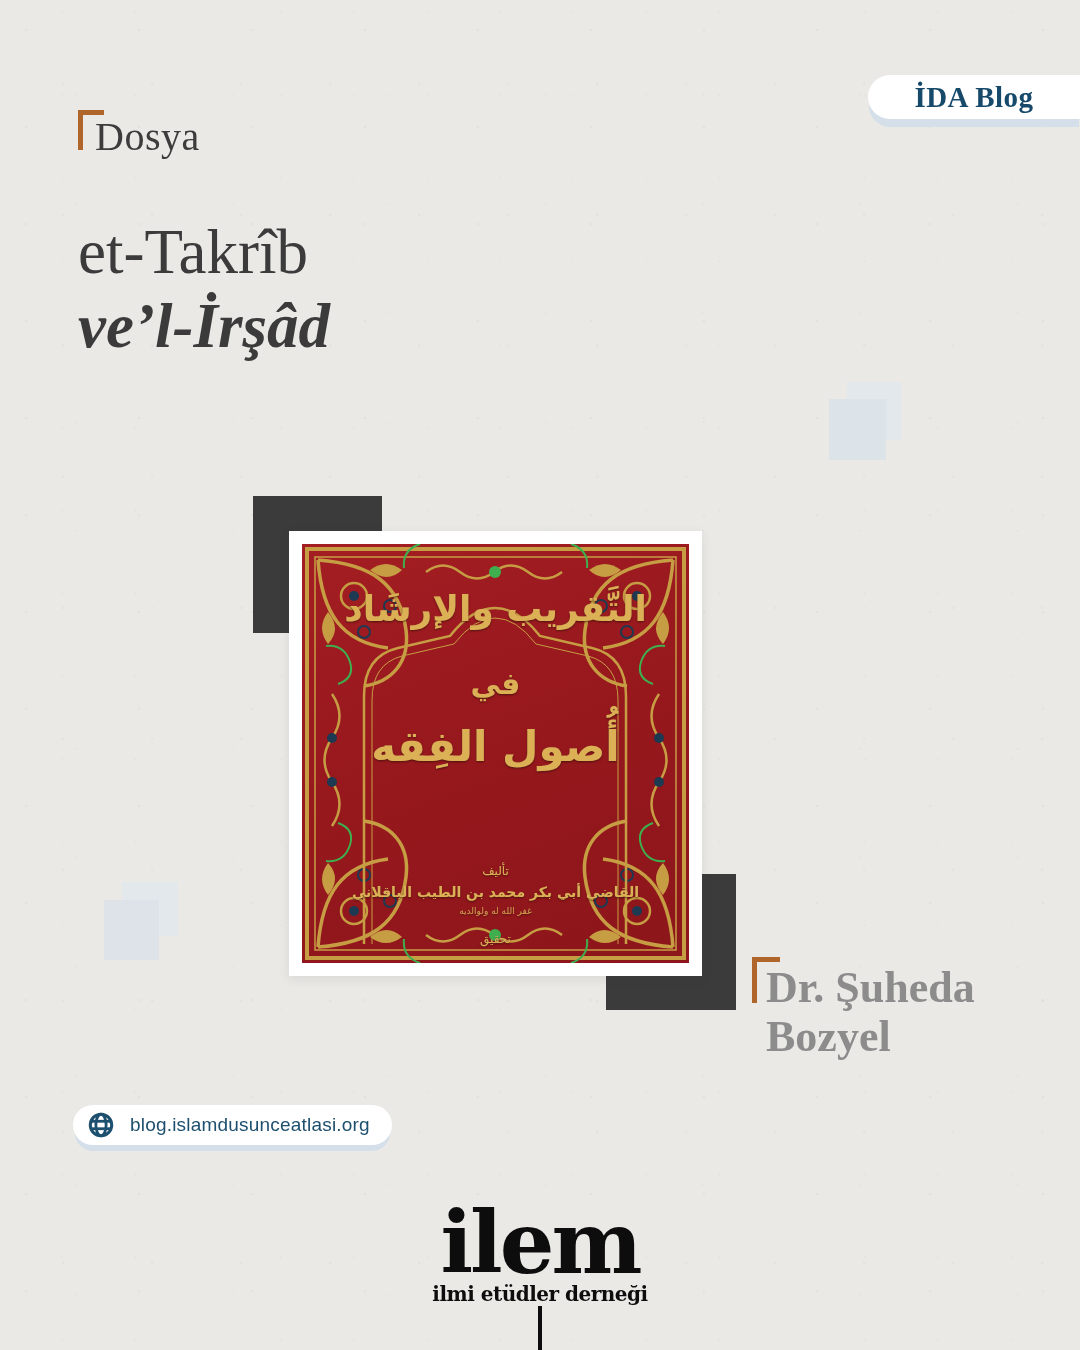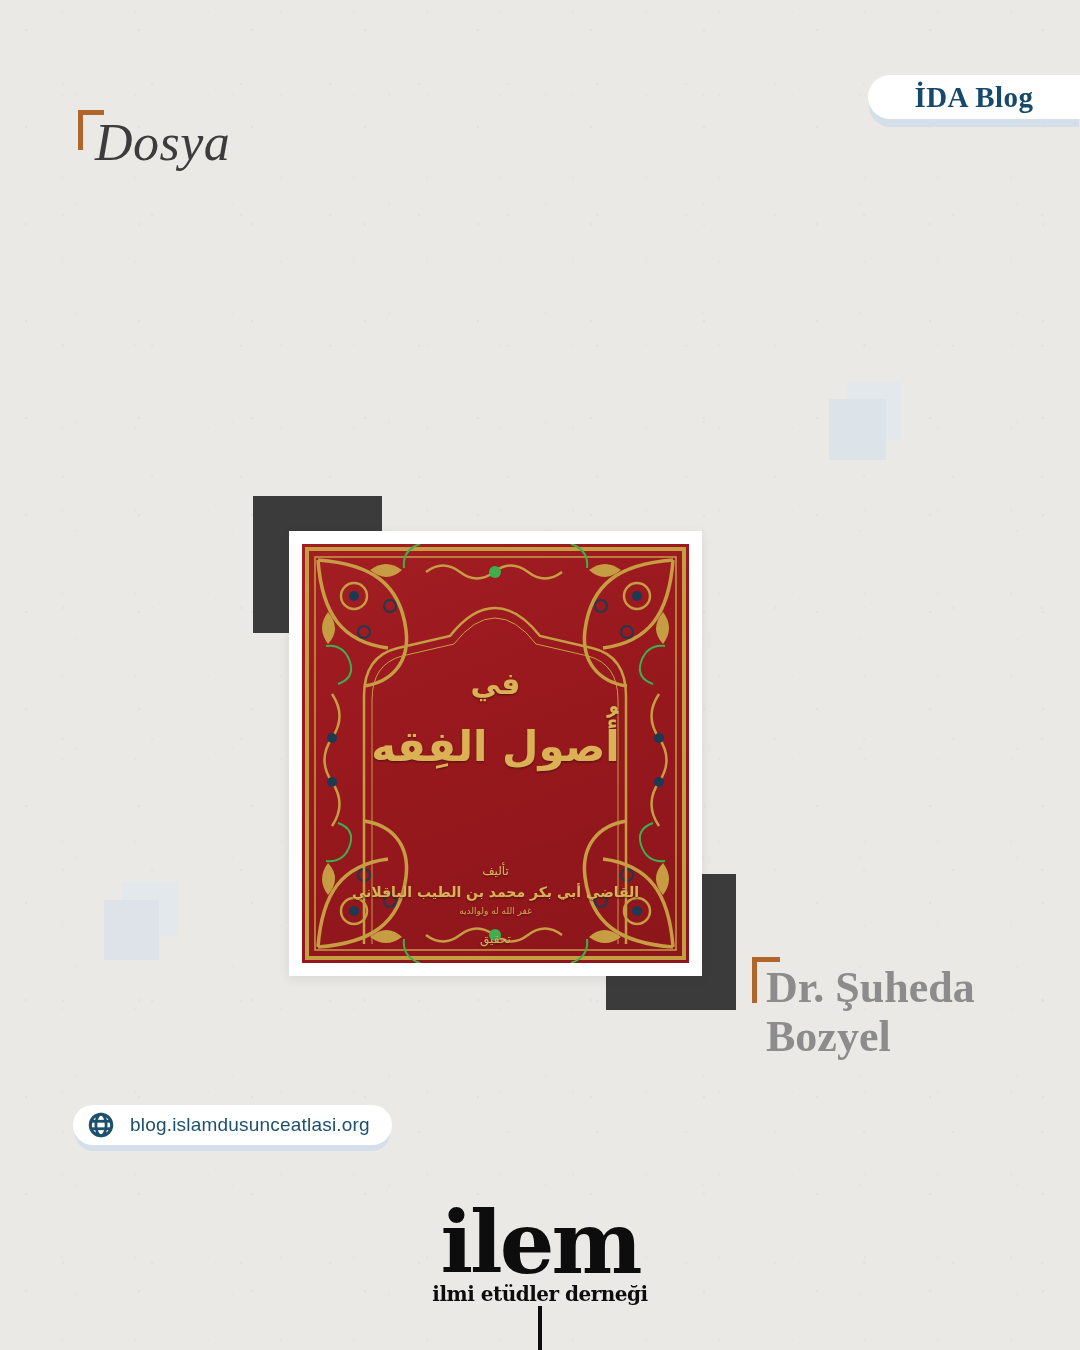--- a/index.html
+++ b/index.html
@@ -30,21 +30,21 @@
   }
 
   
   .bracket {
     position:absolute; border-left:5px solid #b0662a; border-top:5px solid #b0662a;
   }
 
   
   .kicker-text {
     position:absolute; left:95px; top:113px;
-    font-size:52px; color:#3c3c3c; letter-spacing:.5px;font-style:italic;
+    font-size:40px; color:#3c3c3c; letter-spacing:.5px;
   }
 
   
   .title {
     position:absolute; left:78px; top:215px;
     font-size:63px; line-height:74px; color:#3b3b3b;
   }
   .title .line2 { font-style:italic; font-weight:bold; }
 
   
@@ -123,20 +123,24 @@
 
 <div class="canvas">
 
   <div class="ida-badge">
     <span>İDA Blog</span>
   </div>
 
   <span class="bracket" style="left:78px; top:110px; width:26px; height:40px;"></span>
   <div class="kicker-text">Dosya</div>
 
+  <div class="title">
+    <div class="line1">et-Takrîb</div>
+    <div class="line2">ve’l-İrşâd</div>
+  </div>
 
   <div class="sq" style="left:847px; top:382px; width:54px; height:58px; background:#e3e8ec;"></div>
   <div class="sq" style="left:829px; top:399px; width:57px; height:61px; background:#dce3e9;"></div>
 
   <div class="sq" style="left:122px; top:882px; width:56px; height:54px; background:#e3e8ec;"></div>
   <div class="sq" style="left:104px; top:900px; width:55px; height:60px; background:#dde3e9;"></div>
 
   <div class="dark-sq" style="left:253px; top:496px; width:129px; height:137px;"></div>
   <div class="dark-sq" style="left:606px; top:874px; width:130px; height:136px;"></div>
 
@@ -176,20 +180,21 @@
         <circle cx="30" cy="194" r="5" fill="#1d3a52"></circle>
         <circle cx="30" cy="238" r="5" fill="#1d3a52"></circle>
         <circle cx="357" cy="194" r="5" fill="#1d3a52"></circle>
         <circle cx="357" cy="238" r="5" fill="#1d3a52"></circle>
 
         <path d="M62,400 V152 Q62,112 96,104 L148,92 Q170,64 193,64 Q216,64 238,92 L290,104 Q324,112 324,152 V400" fill="none" stroke="#c79d44" stroke-width="2.5"></path>
         <path d="M70,400 V156 Q70,120 100,112 L152,100 Q172,74 193,74 Q214,74 234,100 L286,112 Q316,120 316,156 V400" fill="none" stroke="#c79d44" stroke-width="1"></path>
       </svg>
 
       <div class="cover-text" dir="rtl">
+        <div class="ar-1">التَّقريب والإرشَاد</div>
         <div class="ar-2">في</div>
         <div class="ar-3">أُصول الفِقه</div>
         <div class="ar-4">تأليف</div>
         <div class="ar-5">القاضي أبي بكر محمد بن الطيب الباقلاني</div>
         <div class="ar-6">غفر الله له ولوالديه</div>
         <div class="ar-7">تحقيق</div>
       </div>
     </div>
   </div>
 

